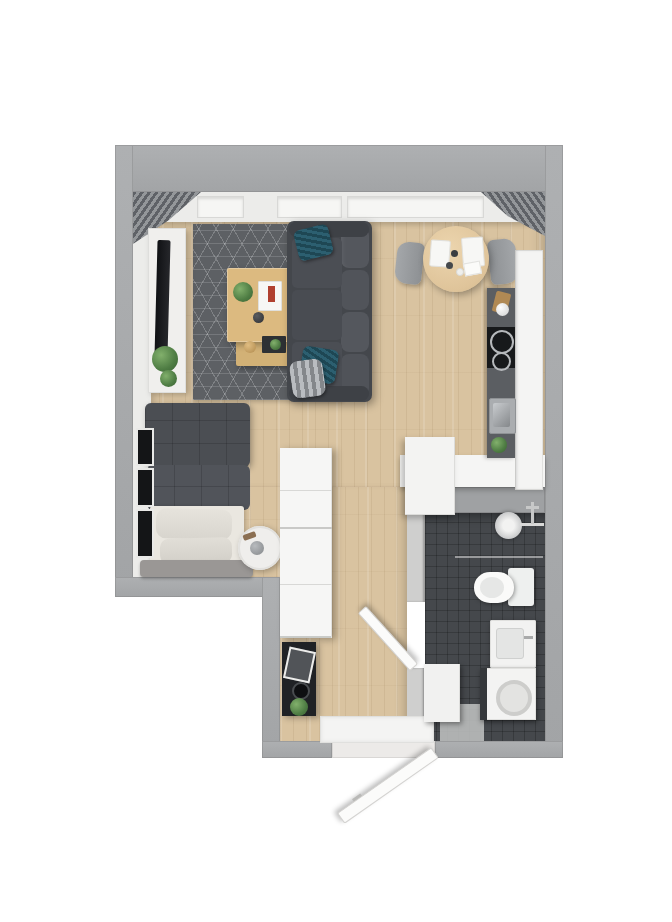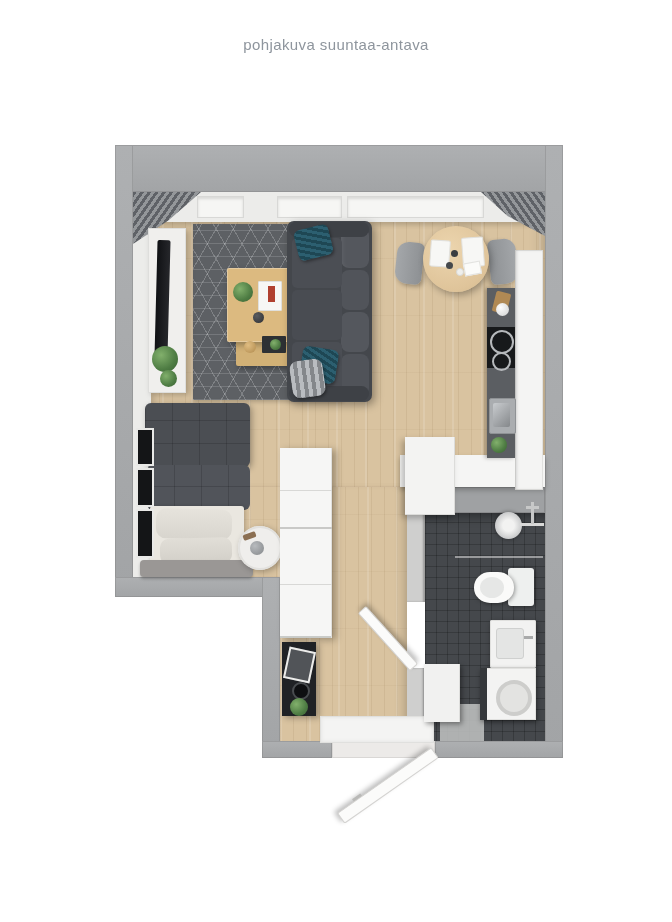--- a/index.html
+++ b/index.html
@@ -40,21 +40,20 @@
   .quilt{background-color:#4b4e53;
          background-image:
            repeating-linear-gradient(0deg, rgba(0,0,0,.15) 0 1px, rgba(0,0,0,0) 1px 23px),
            repeating-linear-gradient(90deg, rgba(0,0,0,.15) 0 1px, rgba(0,0,0,0) 1px 27px);}
 </style>
 </head>
 <body>
 
 <div class="page">
 
-  <div class="caption">pohjakuva suuntaa-antava</div>
 
   <div class="abs wood" style="left:133px;top:192px;width:412px;height:295px;
               box-shadow:inset 0 12px 16px -9px rgba(0,0,0,.25), inset 12px 0 16px -11px rgba(0,0,0,.2), inset -12px 0 16px -11px rgba(0,0,0,.2);"></div>
   <div class="abs wood" style="left:133px;top:487px;width:147px;height:90px;"></div>
   <div class="abs wood" style="left:280px;top:487px;width:127px;height:256px;
               box-shadow:inset -10px 0 12px -9px rgba(0,0,0,.25);"></div>
   <div class="abs tile" style="left:425px;top:513px;width:120px;height:230px;
               box-shadow:inset 0 10px 12px -8px rgba(0,0,0,.45);"></div>
   <div class="abs" style="left:440px;top:704px;width:44px;height:37px;background:#c2c4c3;opacity:.85;"></div>
 

